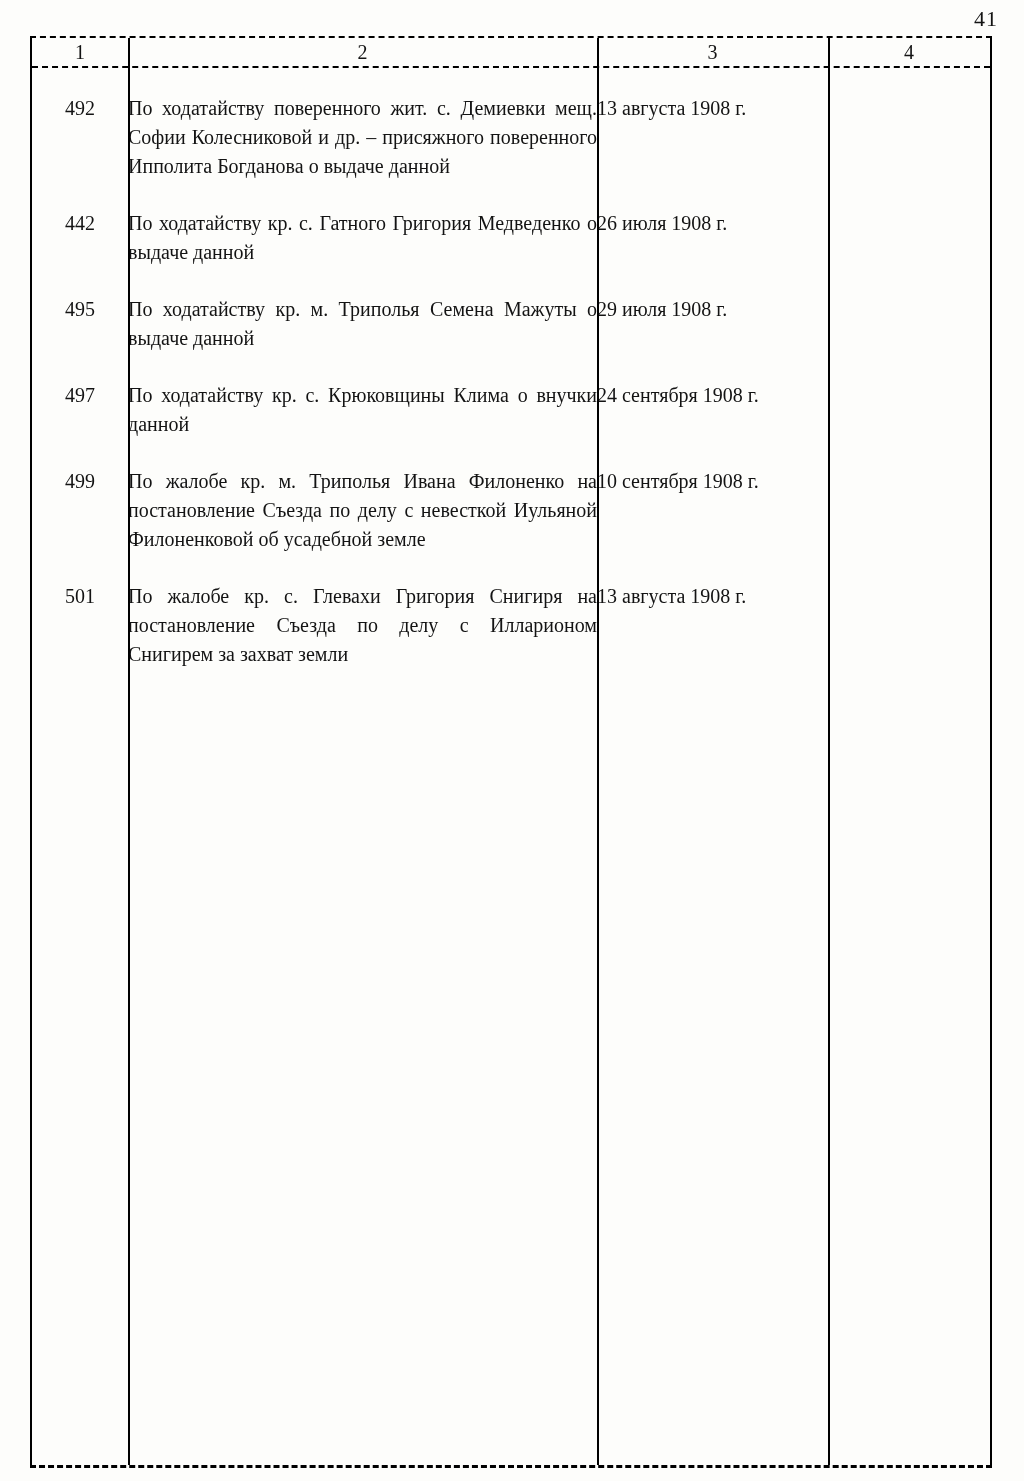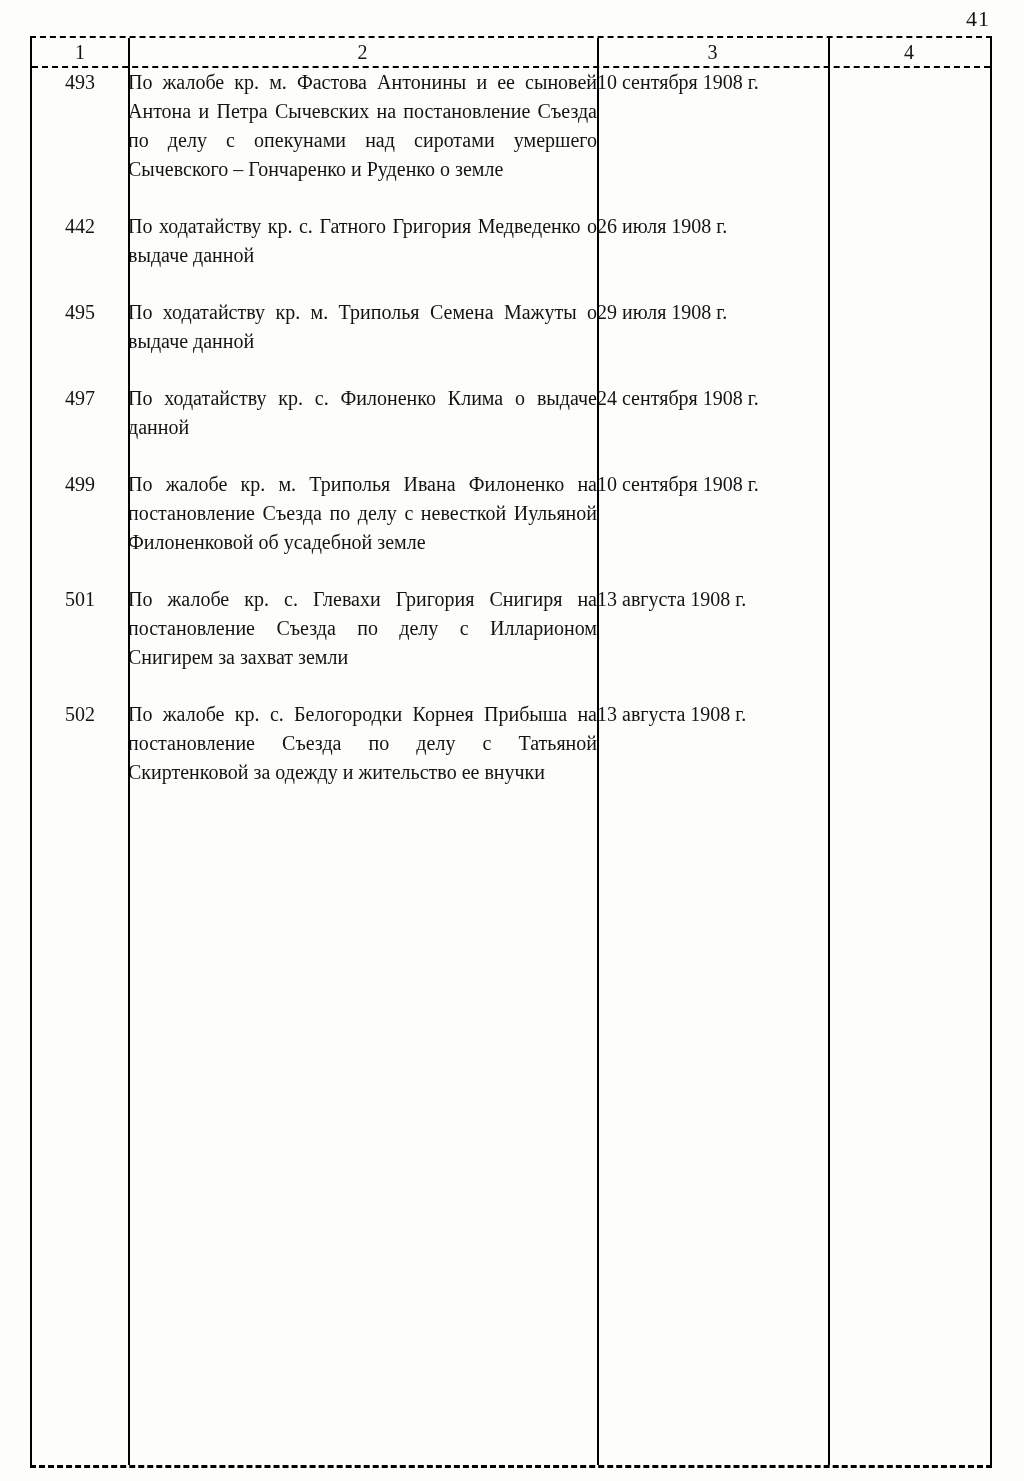--- a/index.html
+++ b/index.html
@@ -10,21 +10,21 @@
     background: #fdfdfb;
     color: #131313;
     font-family: "Liberation Serif", "DejaVu Serif", serif;
     position: relative;
     overflow: hidden;
   }
 
   .page-number {
     position: absolute;
     top: 6px;
-    right: 34px;
+    right: 26px;
     font-size: 22px;
     letter-spacing: 1px;
   }
 
   .table-wrap {
     position: absolute;
     left: 30px;
     top: 36px;
     width: 962px;
     height: 1432px;
@@ -100,57 +100,51 @@
   </div>
 
   <table class="cases">
     <colgroup>
       <col style="width:96px">
       <col style="width:469px">
       <col style="width:231px">
       <col>
     </colgroup>
     <tbody>
-      <tr>
-        <td class="c1">493</td>
-        <td class="c2">По жалобе кр. м. Фастова Антонины и ее сыновей Антона и Петра Сычевских на постановление Съезда по делу с опекунами над сиротами умершего Сычевского – Гончаренко и Руденко о земле</td>
-        <td class="c3">10 сентября 1908 г.</td>
+      <tr class="first">
+        <td class="c1">492</td>
+        <td class="c2">По ходатайству поверенного жит. с. Демиевки мещ. Софии Колесниковой и др. – присяжного поверенного Ипполита Богданова о выдаче данной</td>
+        <td class="c3">13 августа 1908 г.</td>
         <td class="c4"></td>
       </tr>
       <tr>
         <td class="c1">442</td>
         <td class="c2">По ходатайству кр. с. Гатного Григория Медведенко о выдаче данной</td>
         <td class="c3">26 июля 1908 г.</td>
         <td class="c4"></td>
       </tr>
       <tr>
         <td class="c1">495</td>
         <td class="c2">По ходатайству кр. м. Триполья Семена Мажуты о выдаче данной</td>
         <td class="c3">29 июля 1908 г.</td>
         <td class="c4"></td>
       </tr>
       <tr>
         <td class="c1">497</td>
-        <td class="c2">По ходатайству кр. с. Филоненко Клима о выдаче данной</td>
+        <td class="c2">По ходатайству кр. с. Крюковщины Клима о внучки данной</td>
         <td class="c3">24 сентября 1908 г.</td>
         <td class="c4"></td>
       </tr>
       <tr>
         <td class="c1">499</td>
         <td class="c2">По жалобе кр. м. Триполья Ивана Филоненко на постановление Съезда по делу с невесткой Иульяной Филоненковой об усадебной земле</td>
         <td class="c3">10 сентября 1908 г.</td>
         <td class="c4"></td>
       </tr>
       <tr>
         <td class="c1">501</td>
         <td class="c2">По жалобе кр. с. Глевахи Григория Снигиря на постановление Съезда по делу с Илларионом Снигирем за захват земли</td>
         <td class="c3">13 августа 1908 г.</td>
         <td class="c4"></td>
       </tr>
-      <tr>
-        <td class="c1">502</td>
-        <td class="c2">По жалобе кр. с. Белогородки Корнея Прибыша на постановление Съезда по делу с Татьяной Скиртенковой за одежду и жительство ее внучки</td>
-        <td class="c3">13 августа 1908 г.</td>
-        <td class="c4"></td>
-      </tr>
     </tbody>
   </table>
 </div>
 
 </body></html>

